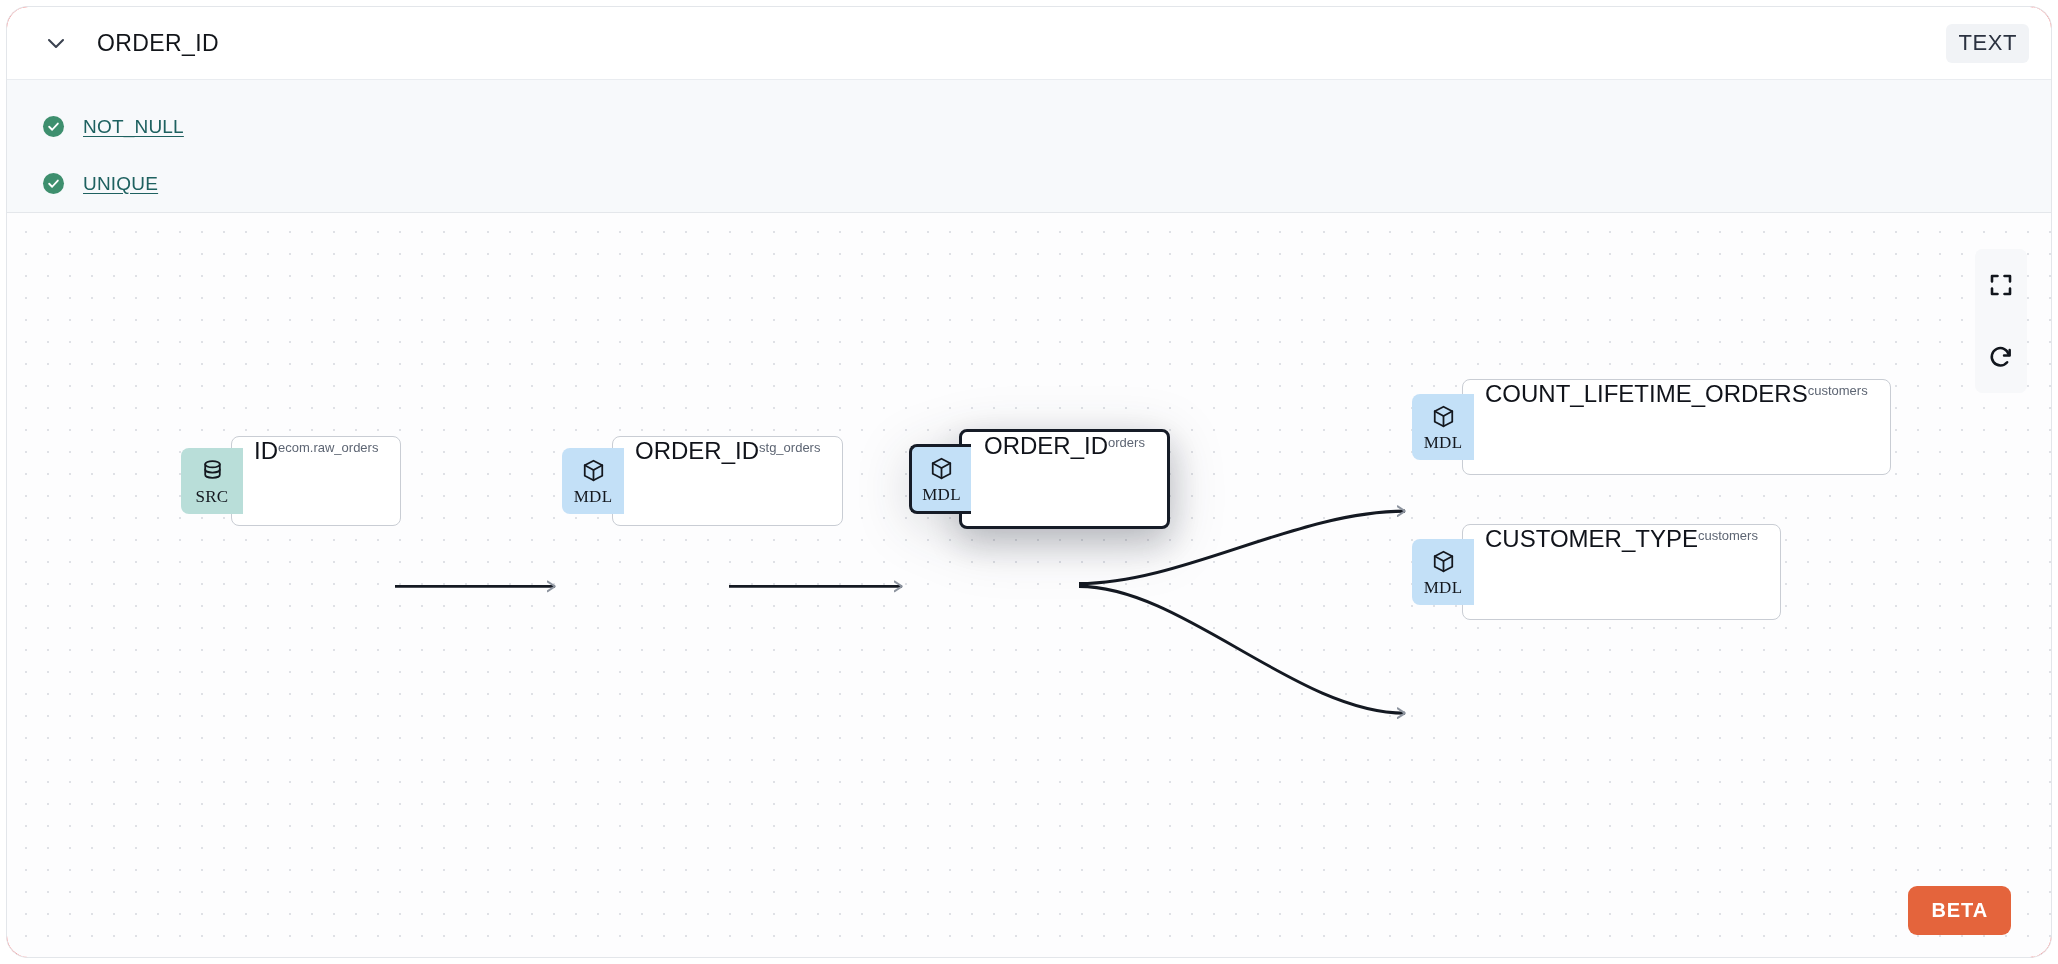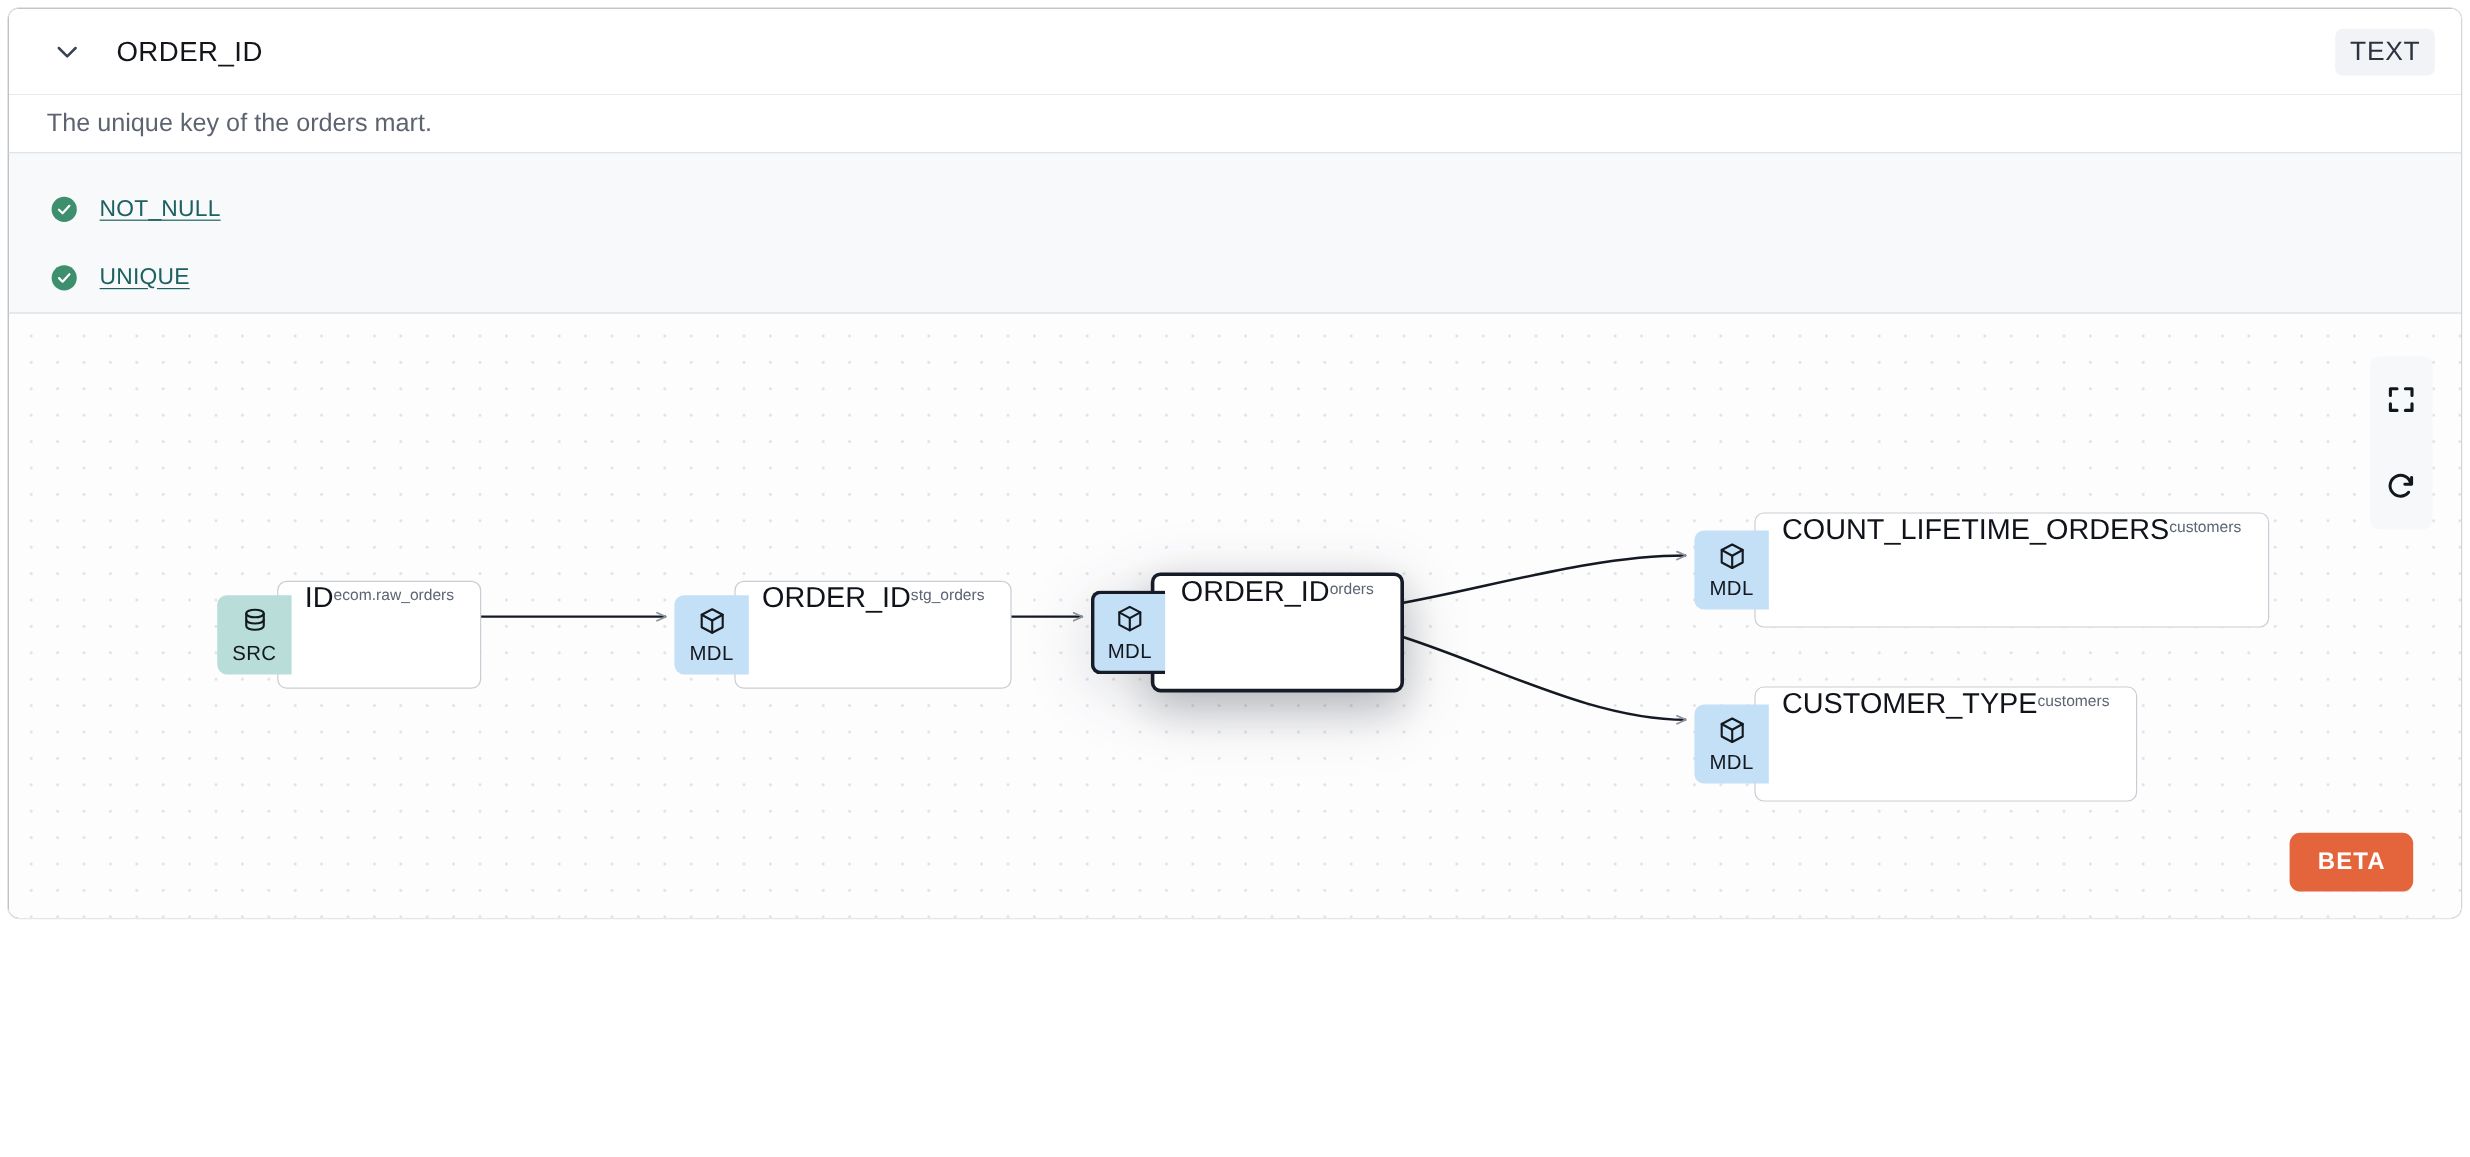--- a/index.html
+++ b/index.html
@@ -9,24 +9,24 @@
     background: #ffffff;
     font-family: "Liberation Sans", sans-serif;
     overflow: hidden;
   }
 
   .panel {
     position: absolute;
     left: 6px;
     top: 6px;
     width: 2046px;
-    height: 760px;
-    background: #737373;
+    height: 952px;
+    background: #ef4444;
     border: 1px solid #e3e6ea;
-    border-radius: 10px;
+    border-radius: 22px;
     overflow: hidden;
     display: flex;
     flex-direction: column;
   }
 
   
   .header {
     position: relative;
     height: 72px;
     flex: 0 0 72px;
@@ -130,20 +130,21 @@
     width: 62px;
     border-radius: 8px 0 0 8px;
     display: flex;
     flex-direction: column;
     align-items: center;
     justify-content: center;
     gap: 1px;
     flex: 0 0 62px;
     z-index: 2;
     align-self: center;
+    font-family: Liberation Serif, serif;
   }
   .node-badge.mdl { background: #c3e0f7; }
   .node-badge.src { background: #b9ded9; }
   .badge-label {
     font-size: 17px;
     color: #14181f;
     letter-spacing: .3px;
     line-height: 1;
   }
   .node-body {
@@ -244,21 +245,20 @@
   <div class="header">
     <div class="chevron-btn">
       <svg width="24" height="24" viewBox="0 0 24 24" fill="none" stroke="#3b4250" stroke-width="2.1" stroke-linecap="round" stroke-linejoin="round">
           <polyline points="5 9 12 16 19 9"></polyline>
         </svg>
     </div>
     <div class="col-title">ORDER_ID</div>
     <div class="type-badge">TEXT</div>
   </div>
 
-  <div class="desc">The unique key of the orders mart.</div>
 
   <div class="tests">
 
     <div class="test-row">
       <span class="check-icon">
         <svg width="13" height="13" viewBox="0 0 24 24" fill="none" stroke="#ffffff" stroke-width="3.4" stroke-linecap="round" stroke-linejoin="round">
             <polyline points="4 12.5 9.5 18 20 6.5"></polyline>
           </svg>
       </span>
       <span class="test-link">NOT_NULL</span>

